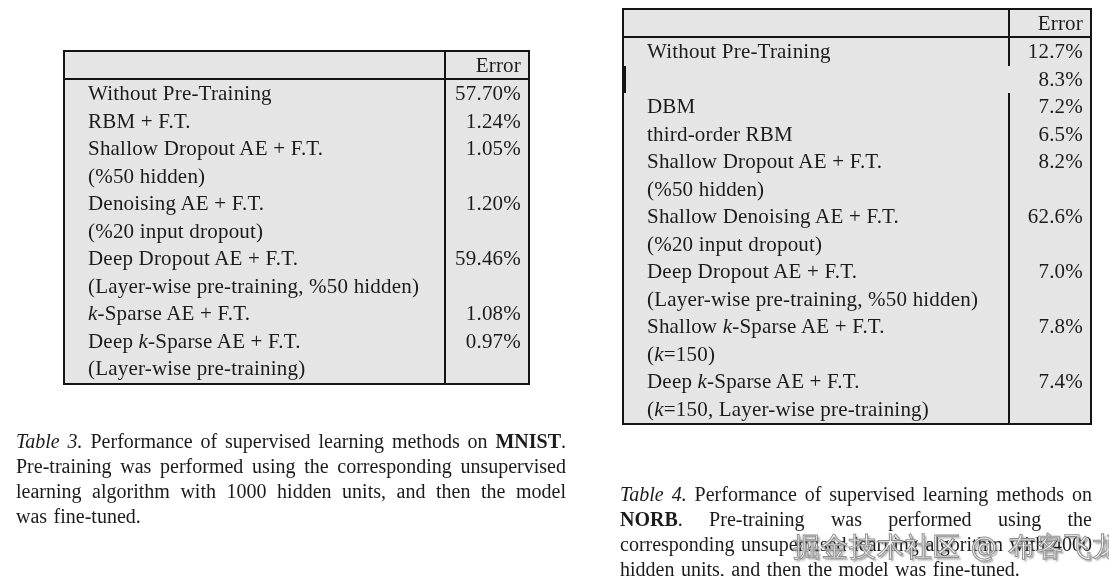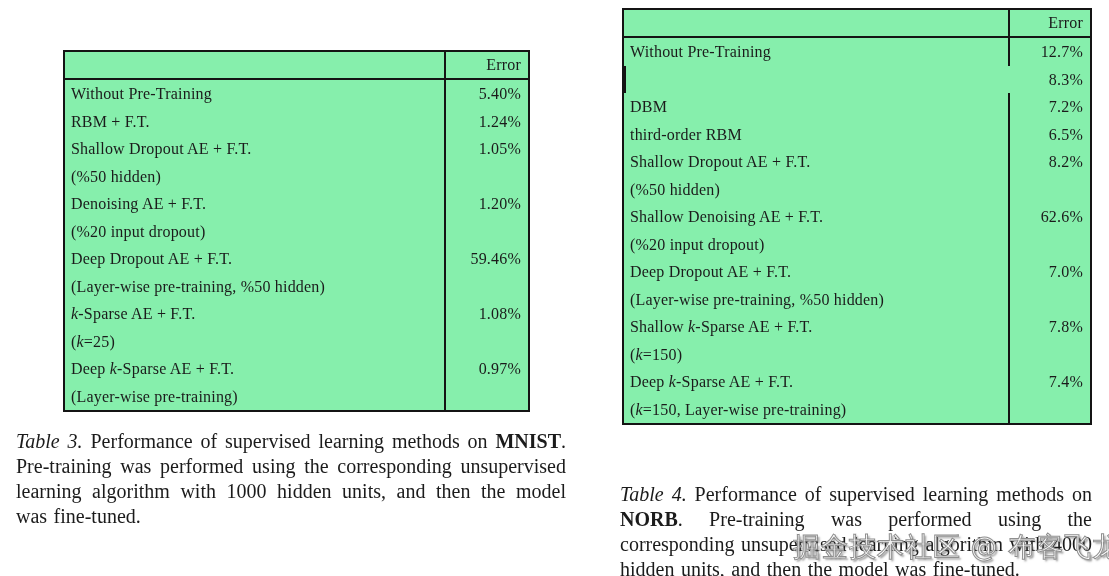--- a/index.html
+++ b/index.html
@@ -10,33 +10,33 @@
     height: 576px;
     background: #ffffff;
     overflow: hidden;
     font-family: "Liberation Serif", "DejaVu Serif", serif;
     color: #1b1b1b;
   }
 
   
   .ptable {
     position: absolute;
-    background: #86efac;
+    background: #e5e5e5;
     border: 2px solid #141414;
-    font-size: 16px;
+    font-size: 21px;
     letter-spacing: 0.2px;
   }
   .t3 { left: 63px;  top: 50px; width: 467px; }
   .t4 { left: 622px; top: 8px;  width: 470px; }
 
   .pt-row  { display: flex; align-items: stretch; }
   .pt-head { border-bottom: 2px solid #141414; }
   .pt-head .pt-label, .pt-head .pt-error { line-height: 26px; min-height: 26px; }
 
-  .pt-label { padding-left: 6px; }
+  .pt-label { padding-left: 23px; }
   .t3 .pt-label { width: 379px; }
   .t4 .pt-label { width: 384px; }
 
   .pt-error {
     flex: 1;
     border-left: 2px solid #141414;
     text-align: right;
     padding-right: 7px;
     line-height: 27.5px;
   }
@@ -80,21 +80,21 @@
 
   <div class="ptable t3">
       <div class="pt-row pt-head">
         <div class="pt-label"></div>
         <div class="pt-error">Error</div>
       </div>
       <div class="pt-row">
         <div class="pt-label">
           <div class="pt-line">Without Pre-Training</div>
         </div>
-        <div class="pt-error">5.40%</div>
+        <div class="pt-error">57.70%</div>
       </div>
       <div class="pt-row">
         <div class="pt-label">
           <div class="pt-line">RBM + F.T.</div>
         </div>
         <div class="pt-error">1.24%</div>
       </div>
       <div class="pt-row">
         <div class="pt-label">
           <div class="pt-line">Shallow Dropout AE + F.T.</div>
@@ -112,21 +112,20 @@
       <div class="pt-row">
         <div class="pt-label">
           <div class="pt-line">Deep Dropout AE + F.T.</div>
           <div class="pt-line">(Layer-wise pre-training, %50 hidden)</div>
         </div>
         <div class="pt-error">59.46%</div>
       </div>
       <div class="pt-row">
         <div class="pt-label">
           <div class="pt-line"><i>k</i>-Sparse AE + F.T.</div>
-          <div class="pt-line">(<i>k</i>=25)</div>
         </div>
         <div class="pt-error">1.08%</div>
       </div>
       <div class="pt-row">
         <div class="pt-label">
           <div class="pt-line">Deep <i>k</i>-Sparse AE + F.T.</div>
           <div class="pt-line">(Layer-wise pre-training)</div>
         </div>
         <div class="pt-error">0.97%</div>
       </div>

